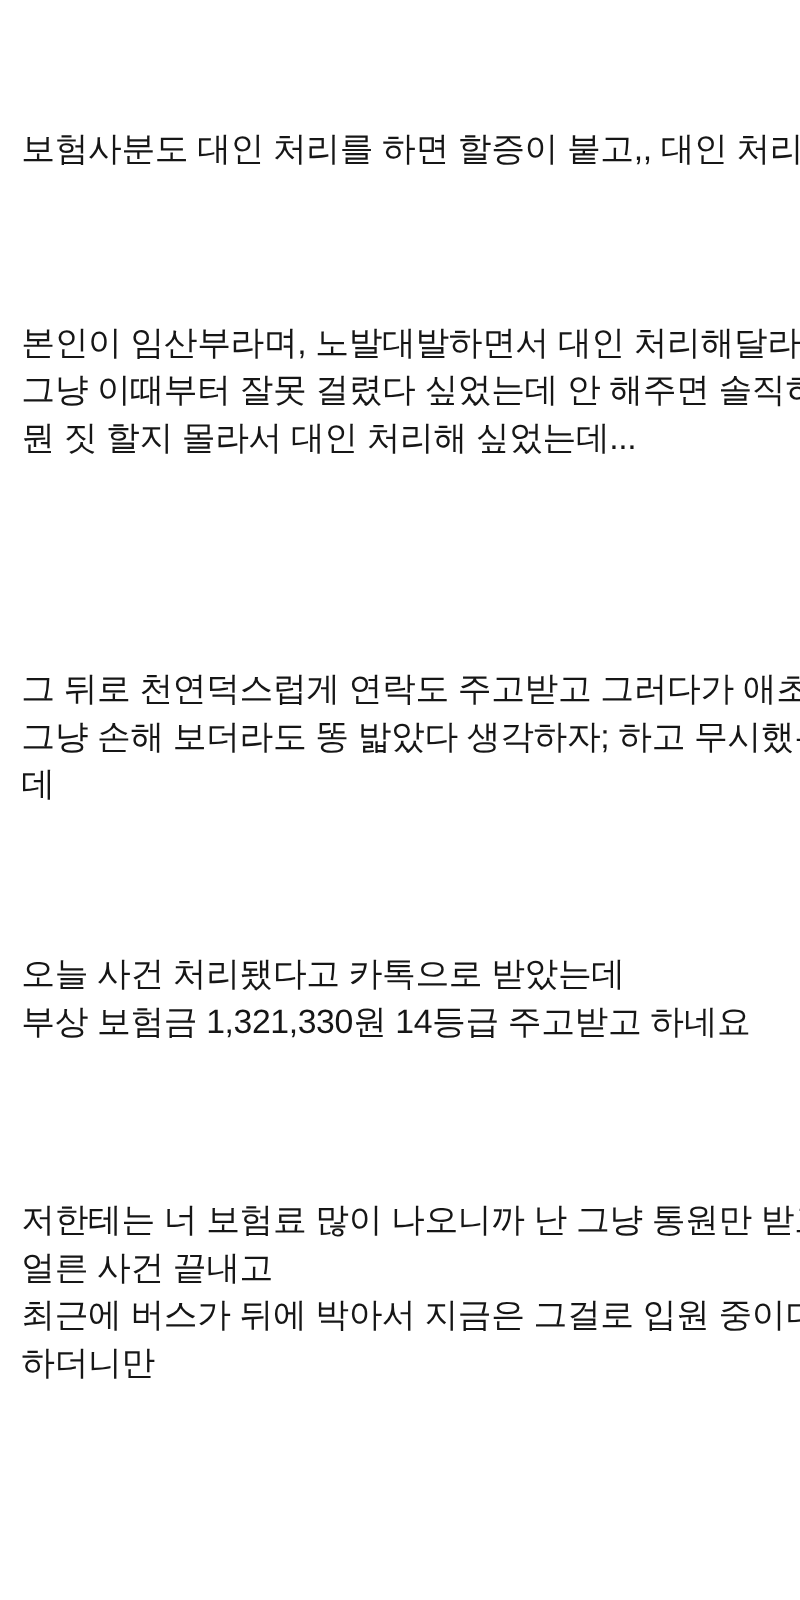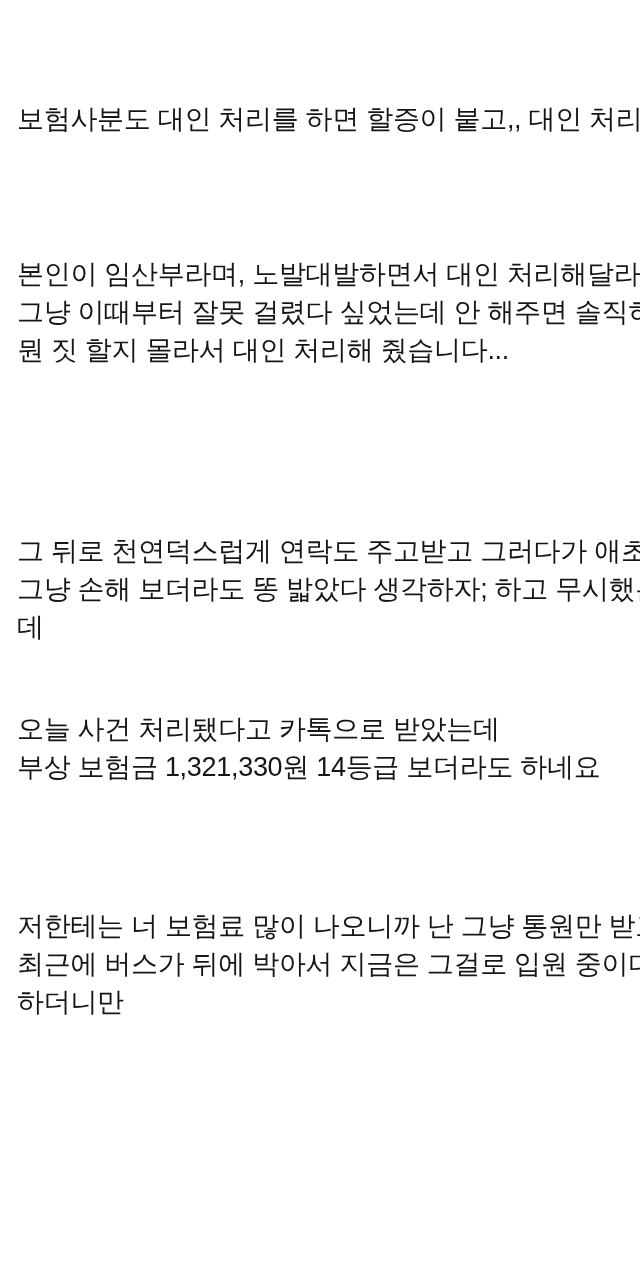--- a/index.html
+++ b/index.html
@@ -25,48 +25,49 @@
     line-height: 38px;
     letter-spacing: -0.3px;
     font-weight: 400;
   }
   .para .line {
     display: block;
     white-space: nowrap;
   }
   .p2 { margin-top: 117px; }
   .p3 { margin-top: 163px; }
-  .p4 { margin-top: 64px; }
+  .p4 { margin-top: 114px; }
   .p5 { margin-top: 121px; }
 </style>
 </head>
 <body>
 
 <div class="page">
 
   <p class="para p1">
     <span class="line">보험사분도 대인 처리를 하면 할증이 붙고,, 대인 처리할</span>
   </p>
 
   <p class="para p2">
     <span class="line">본인이 임산부라며, 노발대발하면서 대인 처리해달라고</span>
     <span class="line">그냥 이때부터 잘못 걸렸다 싶었는데 안 해주면 솔직히</span>
-    <span class="line">뭔 짓 할지 몰라서 대인 처리해 줬습니다...</span>
+    <span class="line">뭔 짓 할지 몰라서 대인 처리해 싶었는데...</span>
   </p>
 
   <p class="para p3">
     <span class="line">그 뒤로 천연덕스럽게 연락도 주고받고 그러다가 애초에</span>
     <span class="line">그냥 손해 보더라도 똥 밟았다 생각하자; 하고 무시했는</span>
     <span class="line">데</span>
   </p>
 
   <p class="para p4">
     <span class="line">오늘 사건 처리됐다고 카톡으로 받았는데</span>
-    <span class="line">부상 보험금 1,321,330원 14등급 보더라도 하네요</span>
+    <span class="line">부상 보험금 1,321,330원 14등급 주고받고 하네요</span>
   </p>
 
   <p class="para p5">
     <span class="line">저한테는 너 보험료 많이 나오니까 난 그냥 통원만 받고</span>
+    <span class="line">얼른 사건 끝내고</span>
     <span class="line">최근에 버스가 뒤에 박아서 지금은 그걸로 입원 중이다</span>
     <span class="line">하더니만</span>
   </p>
 
 </div>
 
 </body></html>

